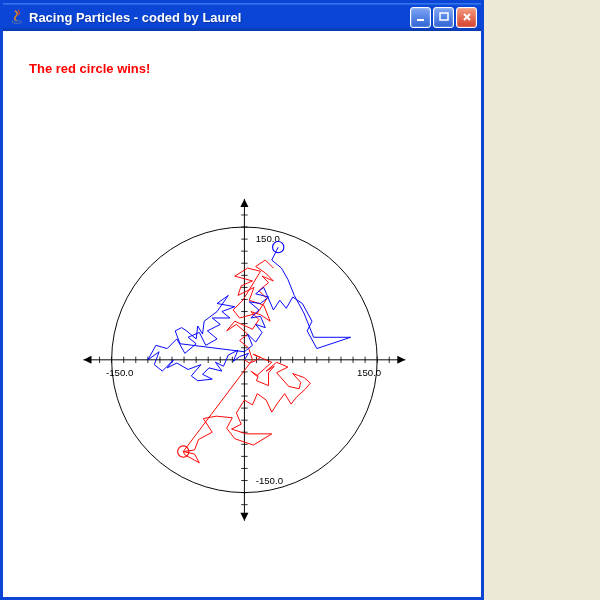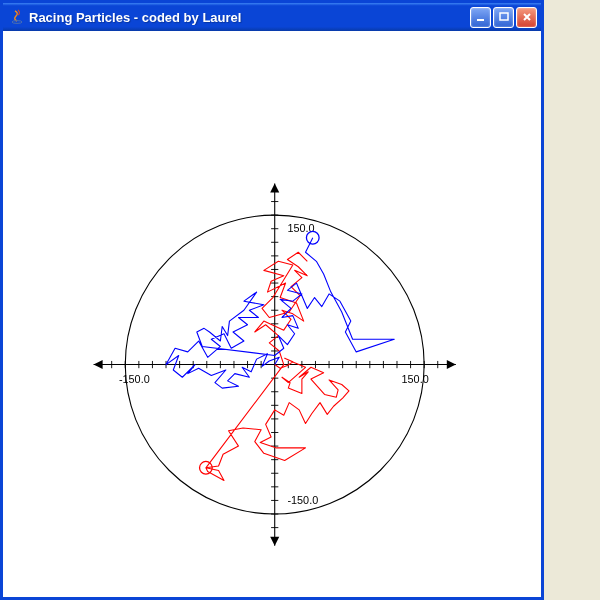--- a/index.html
+++ b/index.html
@@ -4,21 +4,21 @@
   <style>
     * { box-sizing: border-box; margin: 0; padding: 0; }
     body {
       width: 600px;
       height: 600px;
       font-family: "Tahoma", sans-serif;
       background: #ece9d8;
       overflow: hidden;
     }
     .window {
-      width: 544px;
+      width: 484px;
       height: 600px;
       border: 3px solid #0a45d6;
       background: #fff;
       display: flex;
       flex-direction: column;
       gap: 16px;
     }
     .titlebar {
       height: 28px;
       background: linear-gradient(to bottom, #3a81f3 0%, #0a45d6 10%, #0a45d6 85%, #083aa8 100%);
@@ -116,20 +116,21 @@
       </div>
       <div class="win-btn close">
         <svg width="10" height="10" viewBox="0 0 10 10">
           <path d="M2 2 L8 8 M8 2 L2 8" stroke="#fff" stroke-width="2"></path>
         </svg>
       </div>
     </div>
   </div>
 
   <div class="content">
+    <div class="status-msg">The red circle wins!</div>
     <svg class="chart-svg" id="chart-svg" viewBox="0 0 594 566">
         <circle cx="300" cy="330" r="165" fill="none" stroke="#000" stroke-width="1.2"></circle>
         <line x1="100" y1="330" x2="500" y2="330" stroke="#000" stroke-width="1.2"></line>
         <polygon points="500,330 490,325 490,335" fill="#000"></polygon>
         <polygon points="100,330 110,325 110,335" fill="#000"></polygon>
         <line x1="300" y1="530" x2="300" y2="130" stroke="#000" stroke-width="1.2"></line>
         <polygon points="300,130 295,140 305,140" fill="#000"></polygon>
         <polygon points="300,530 295,520 305,520" fill="#000"></polygon>
         <line x1="120" y1="326" x2="120" y2="334" stroke="#000" stroke-width="1"></line>
         <line x1="296" y1="510" x2="304" y2="510" stroke="#000" stroke-width="1"></line>

